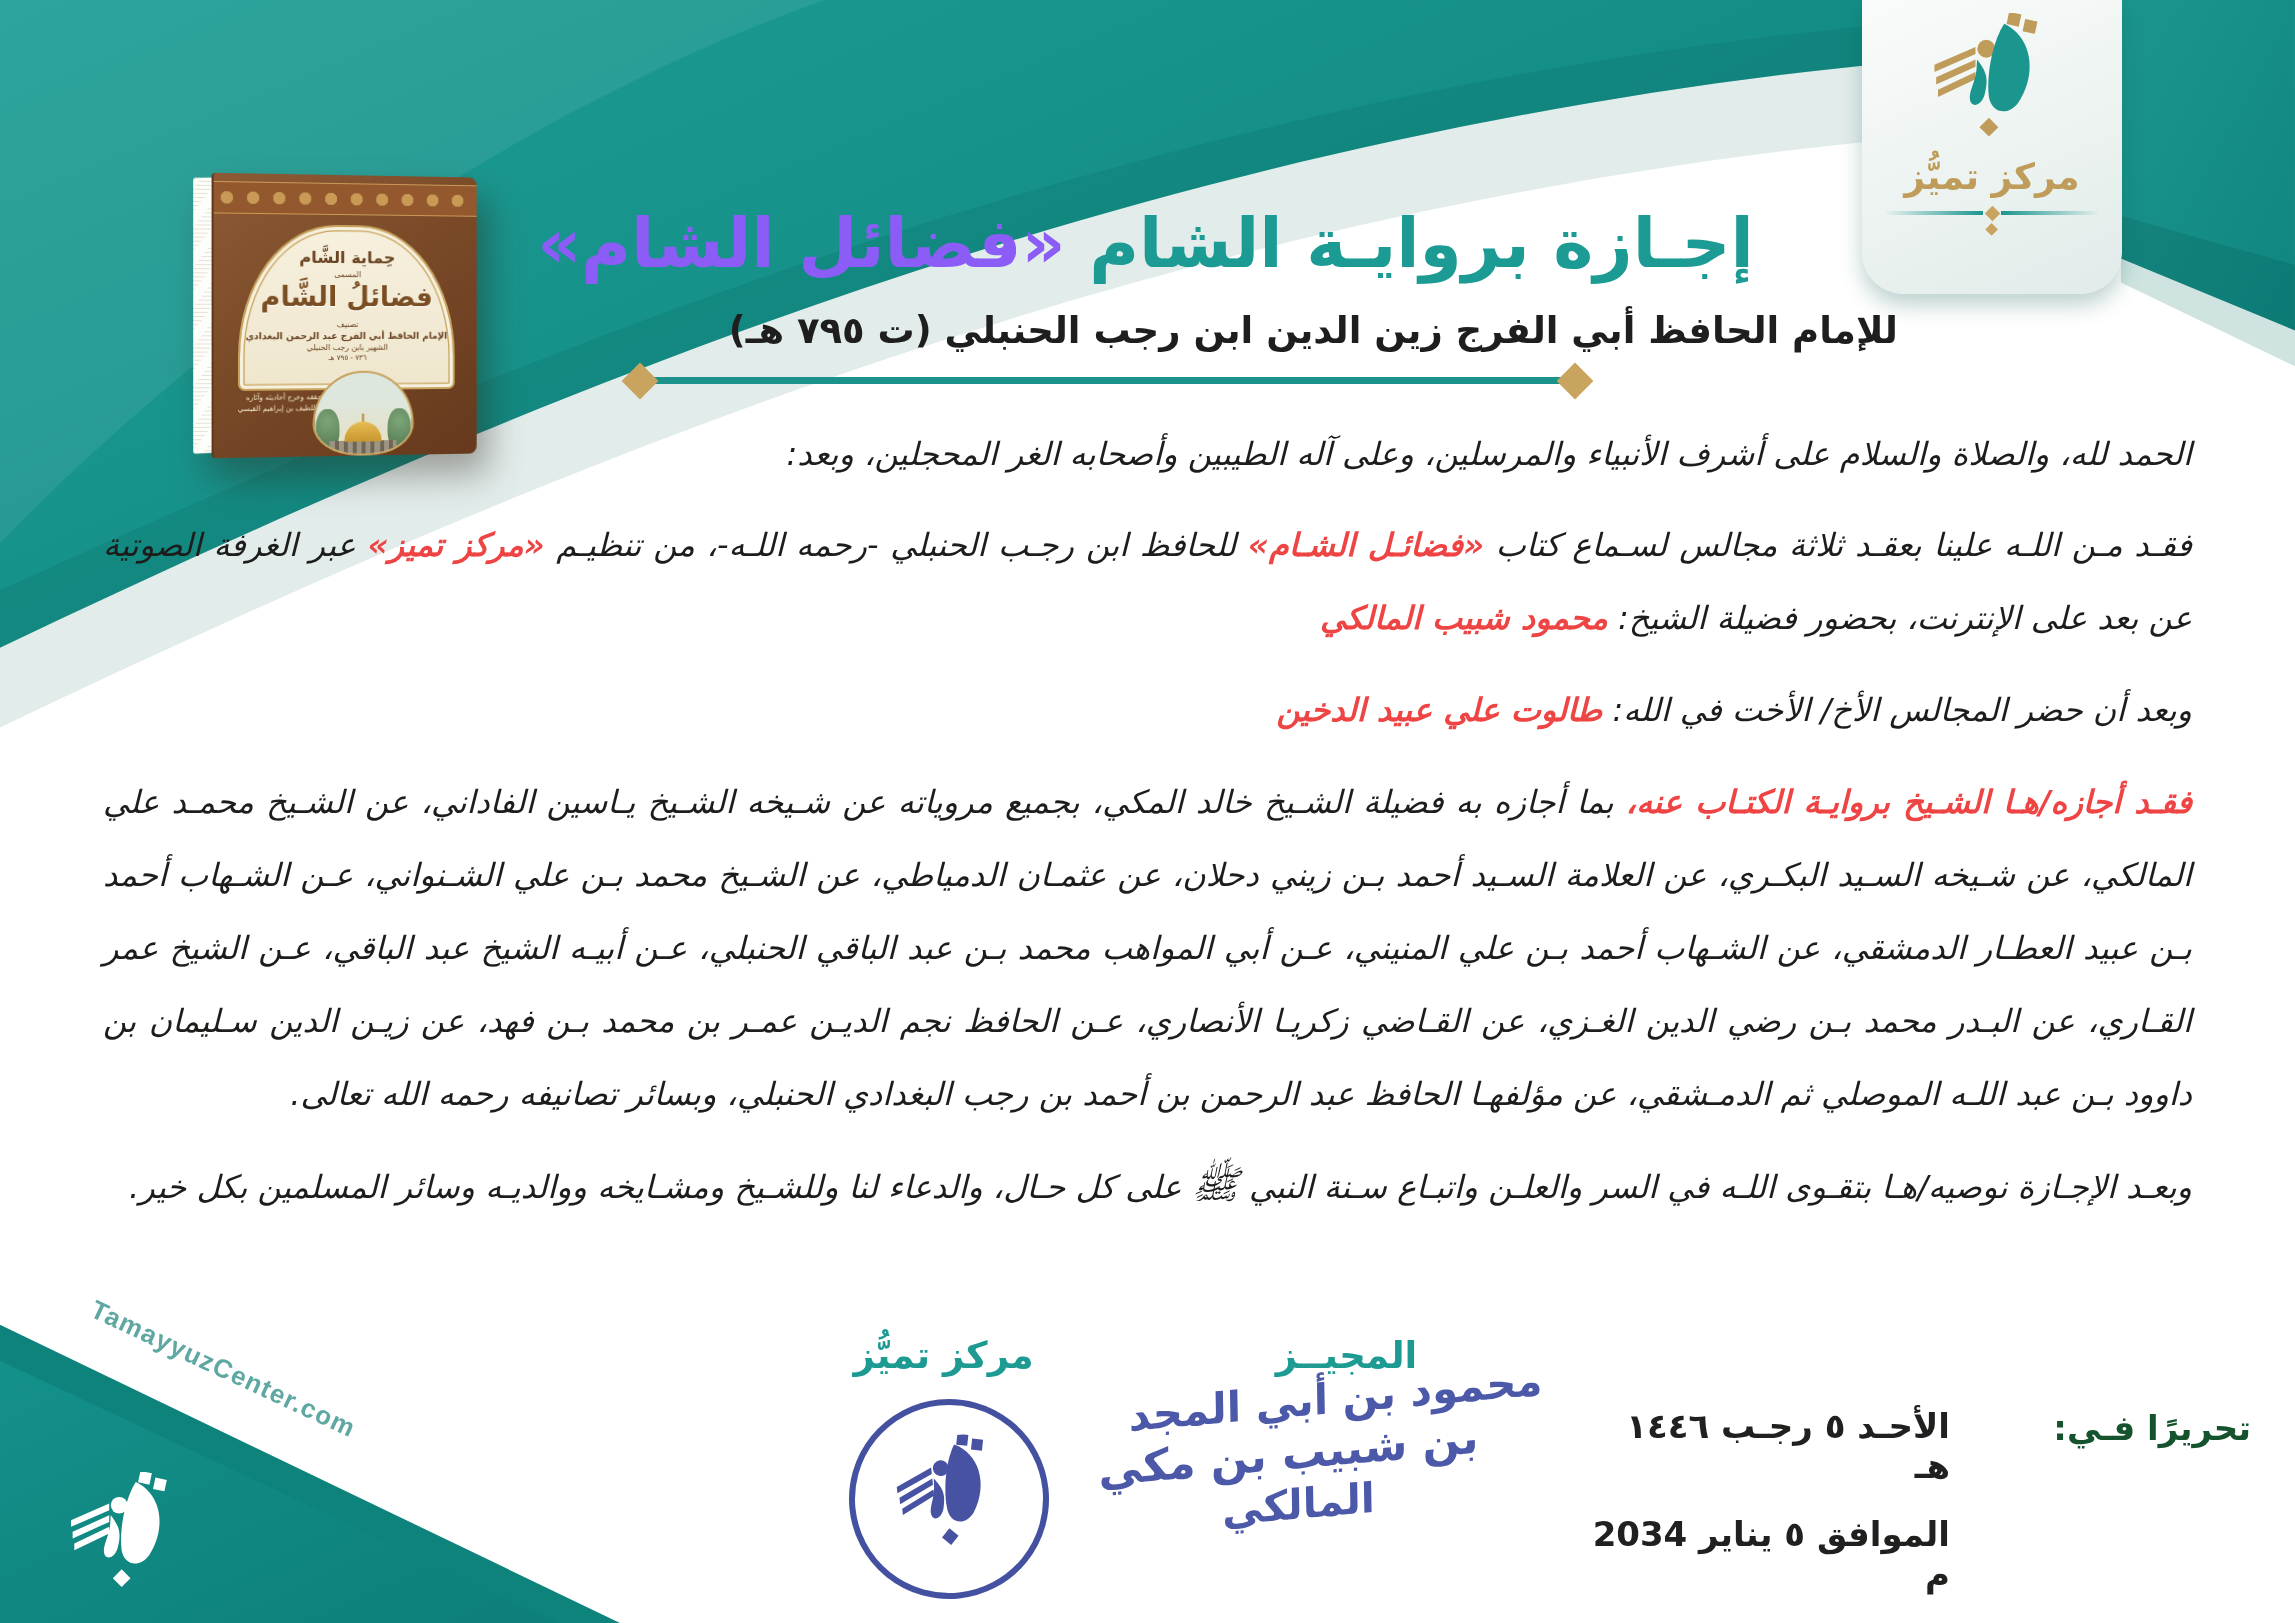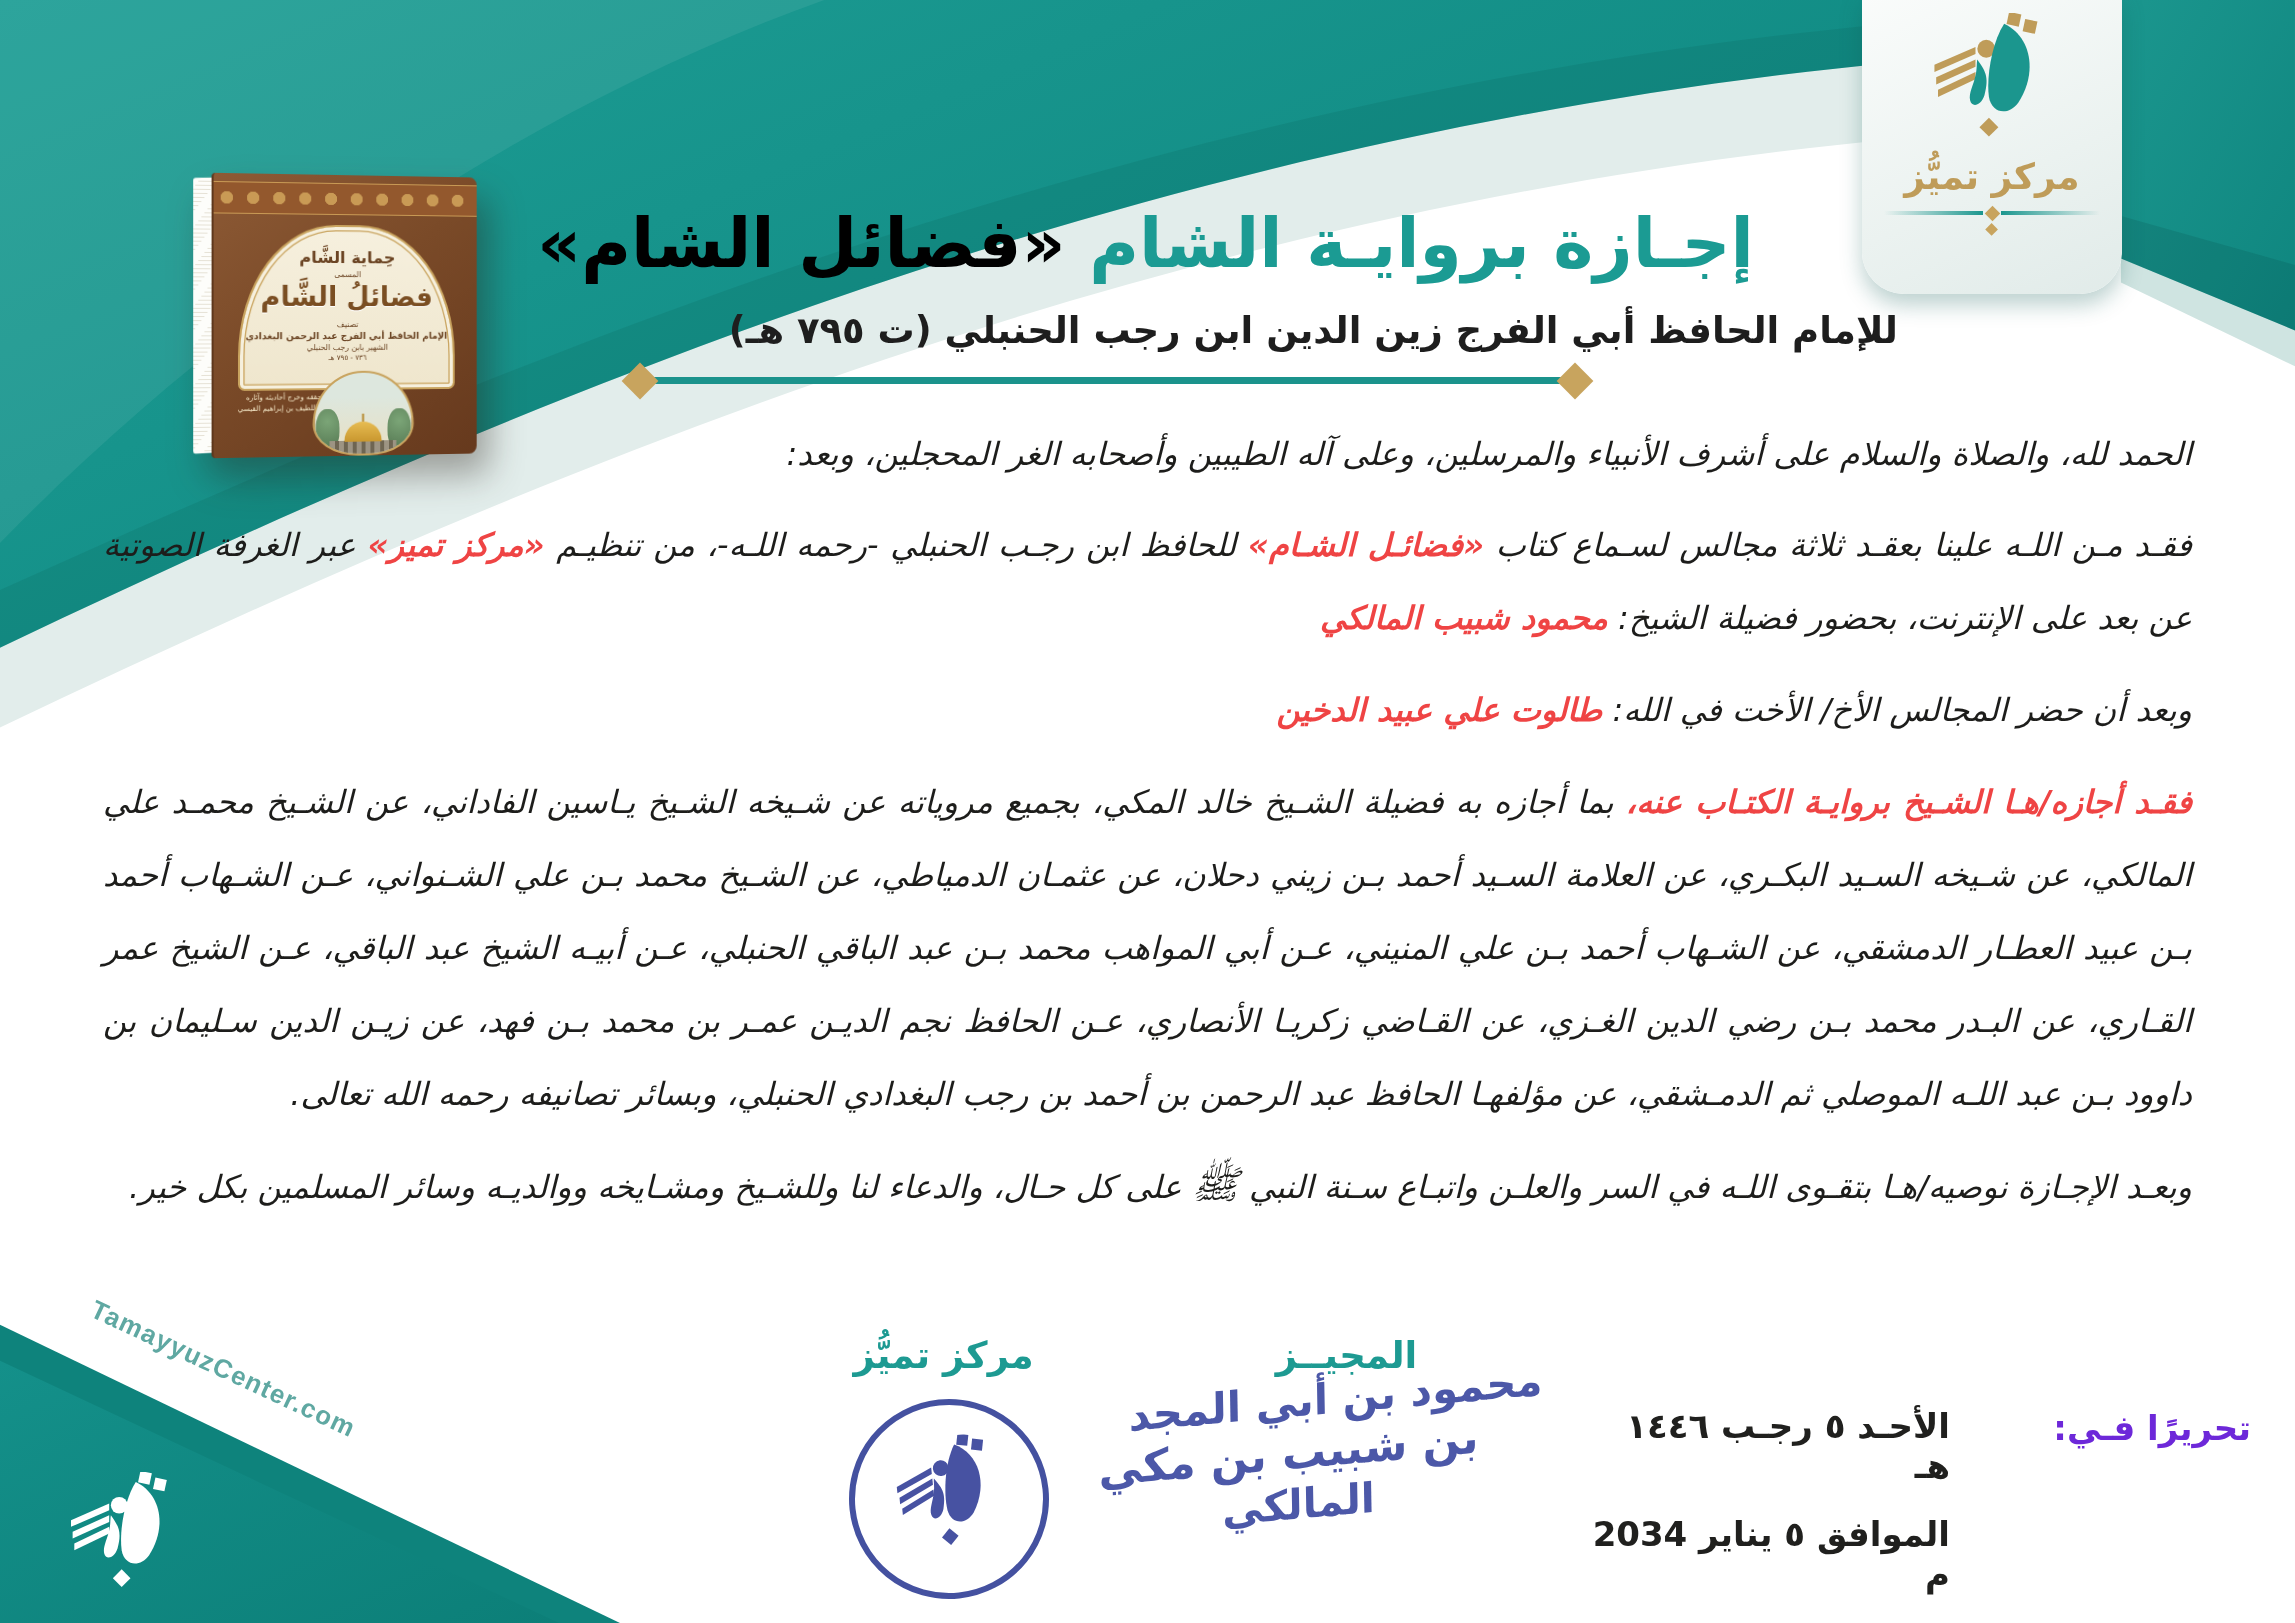--- a/index.html
+++ b/index.html
@@ -56,21 +56,21 @@
   .badge-name{font-size:36px;font-weight:bold;color:#bf9c59;direction:rtl;margin-top:0px;}
   .badge-div{width:216px;display:flex;align-items:center;margin-top:10.5px;}
   .badge-div .bl{flex:1;height:3.3px;}
   .badge-div .bl.left{background:linear-gradient(to left,#1b968e,rgba(27,150,142,0));}
   .badge-div .bl.right{background:linear-gradient(to right,#1b968e,rgba(27,150,142,0));}
   .badge-diamond{width:11px;height:11px;background:#c8a45e;transform:rotate(45deg);margin:0 3.9px;}
   .badge-bud{width:9.2px;height:9.2px;background:#c8a45e;transform:rotate(45deg);margin-top:6.5px;}
   
   .title-line{position:absolute;left:393px;top:204px;width:1505px;z-index:2;text-align:center;
         direction:rtl;font-weight:bold;font-size:68px;color:#1b9b93;letter-spacing:-0.7px;}
-  .title-book{color:#000000;}
+  .title-book{color:#8b5cf6;}
   .subtitle{position:absolute;left:393px;top:309px;width:1505px;z-index:2;text-align:right;
         direction:rtl;font-weight:bold;font-size:37px;color:#1e1e1e;}
   .hdr-div{position:absolute;left:627px;top:366px;width:961px;height:29px;z-index:2;
         display:flex;align-items:center;}
   .hd-line{flex:1;height:7.2px;background:#1b938c;}
   .hd-diamond{width:26px;height:26px;background:#c8a45e;transform:rotate(45deg);flex:0 0 auto;}
   
   .bodytxt{position:absolute;left:103px;top:418px;width:2089px;z-index:2;direction:rtl;
         color:#1d1d1b;font-size:32px;line-height:73px;text-align:justify;font-style:italic;}
   .bodytxt p{margin:0;}
@@ -86,21 +86,21 @@
   .stamp{position:absolute;left:849px;top:1399px;width:188px;height:188px;z-index:2;
         border:6.5px solid #4451a0;border-radius:50%;transform:rotate(-6deg);
         display:flex;align-items:center;justify-content:center;}
   .stamp svg{width:119px;height:126px;}
   .signature{position:absolute;left:1080px;top:1374px;width:510px;z-index:2;direction:rtl;
         transform:rotate(-5deg) skewX(-4deg);color:#4c58a8;font-weight:bold;}
   .sig-l1{font-size:42px;margin-right:46px;}
   .sig-l2{font-size:44px;margin-right:111px;margin-top:1.3px;}
   .sig-l3{font-size:41px;margin-right:216px;margin-top:1.3px;}
   .date-label{position:absolute;left:2080px;top:1408px;width:171px;z-index:2;direction:rtl;
-        font-size:34px;font-weight:bold;color:#6d28d9;white-space:nowrap;}
+        font-size:34px;font-weight:bold;color:#14532d;white-space:nowrap;}
   .dates{position:absolute;left:1584px;top:1406px;width:366px;z-index:2;direction:rtl;
         text-align:right;font-size:34px;font-weight:bold;color:#20201e;}
   .date-h{margin:0 0 27.5px 0;}
   .date-g{margin:0;}
   
   .website{position:absolute;left:99px;top:1294px;z-index:2;transform:rotate(25deg);
         transform-origin:left top;font-family:"Liberation Sans",sans-serif;
         font-size:26px;font-weight:bold;color:#5fa8a2;letter-spacing:1.3px;}
   .wlogo{position:absolute;left:60px;top:1472px;width:130px;height:133px;z-index:2;}
   

